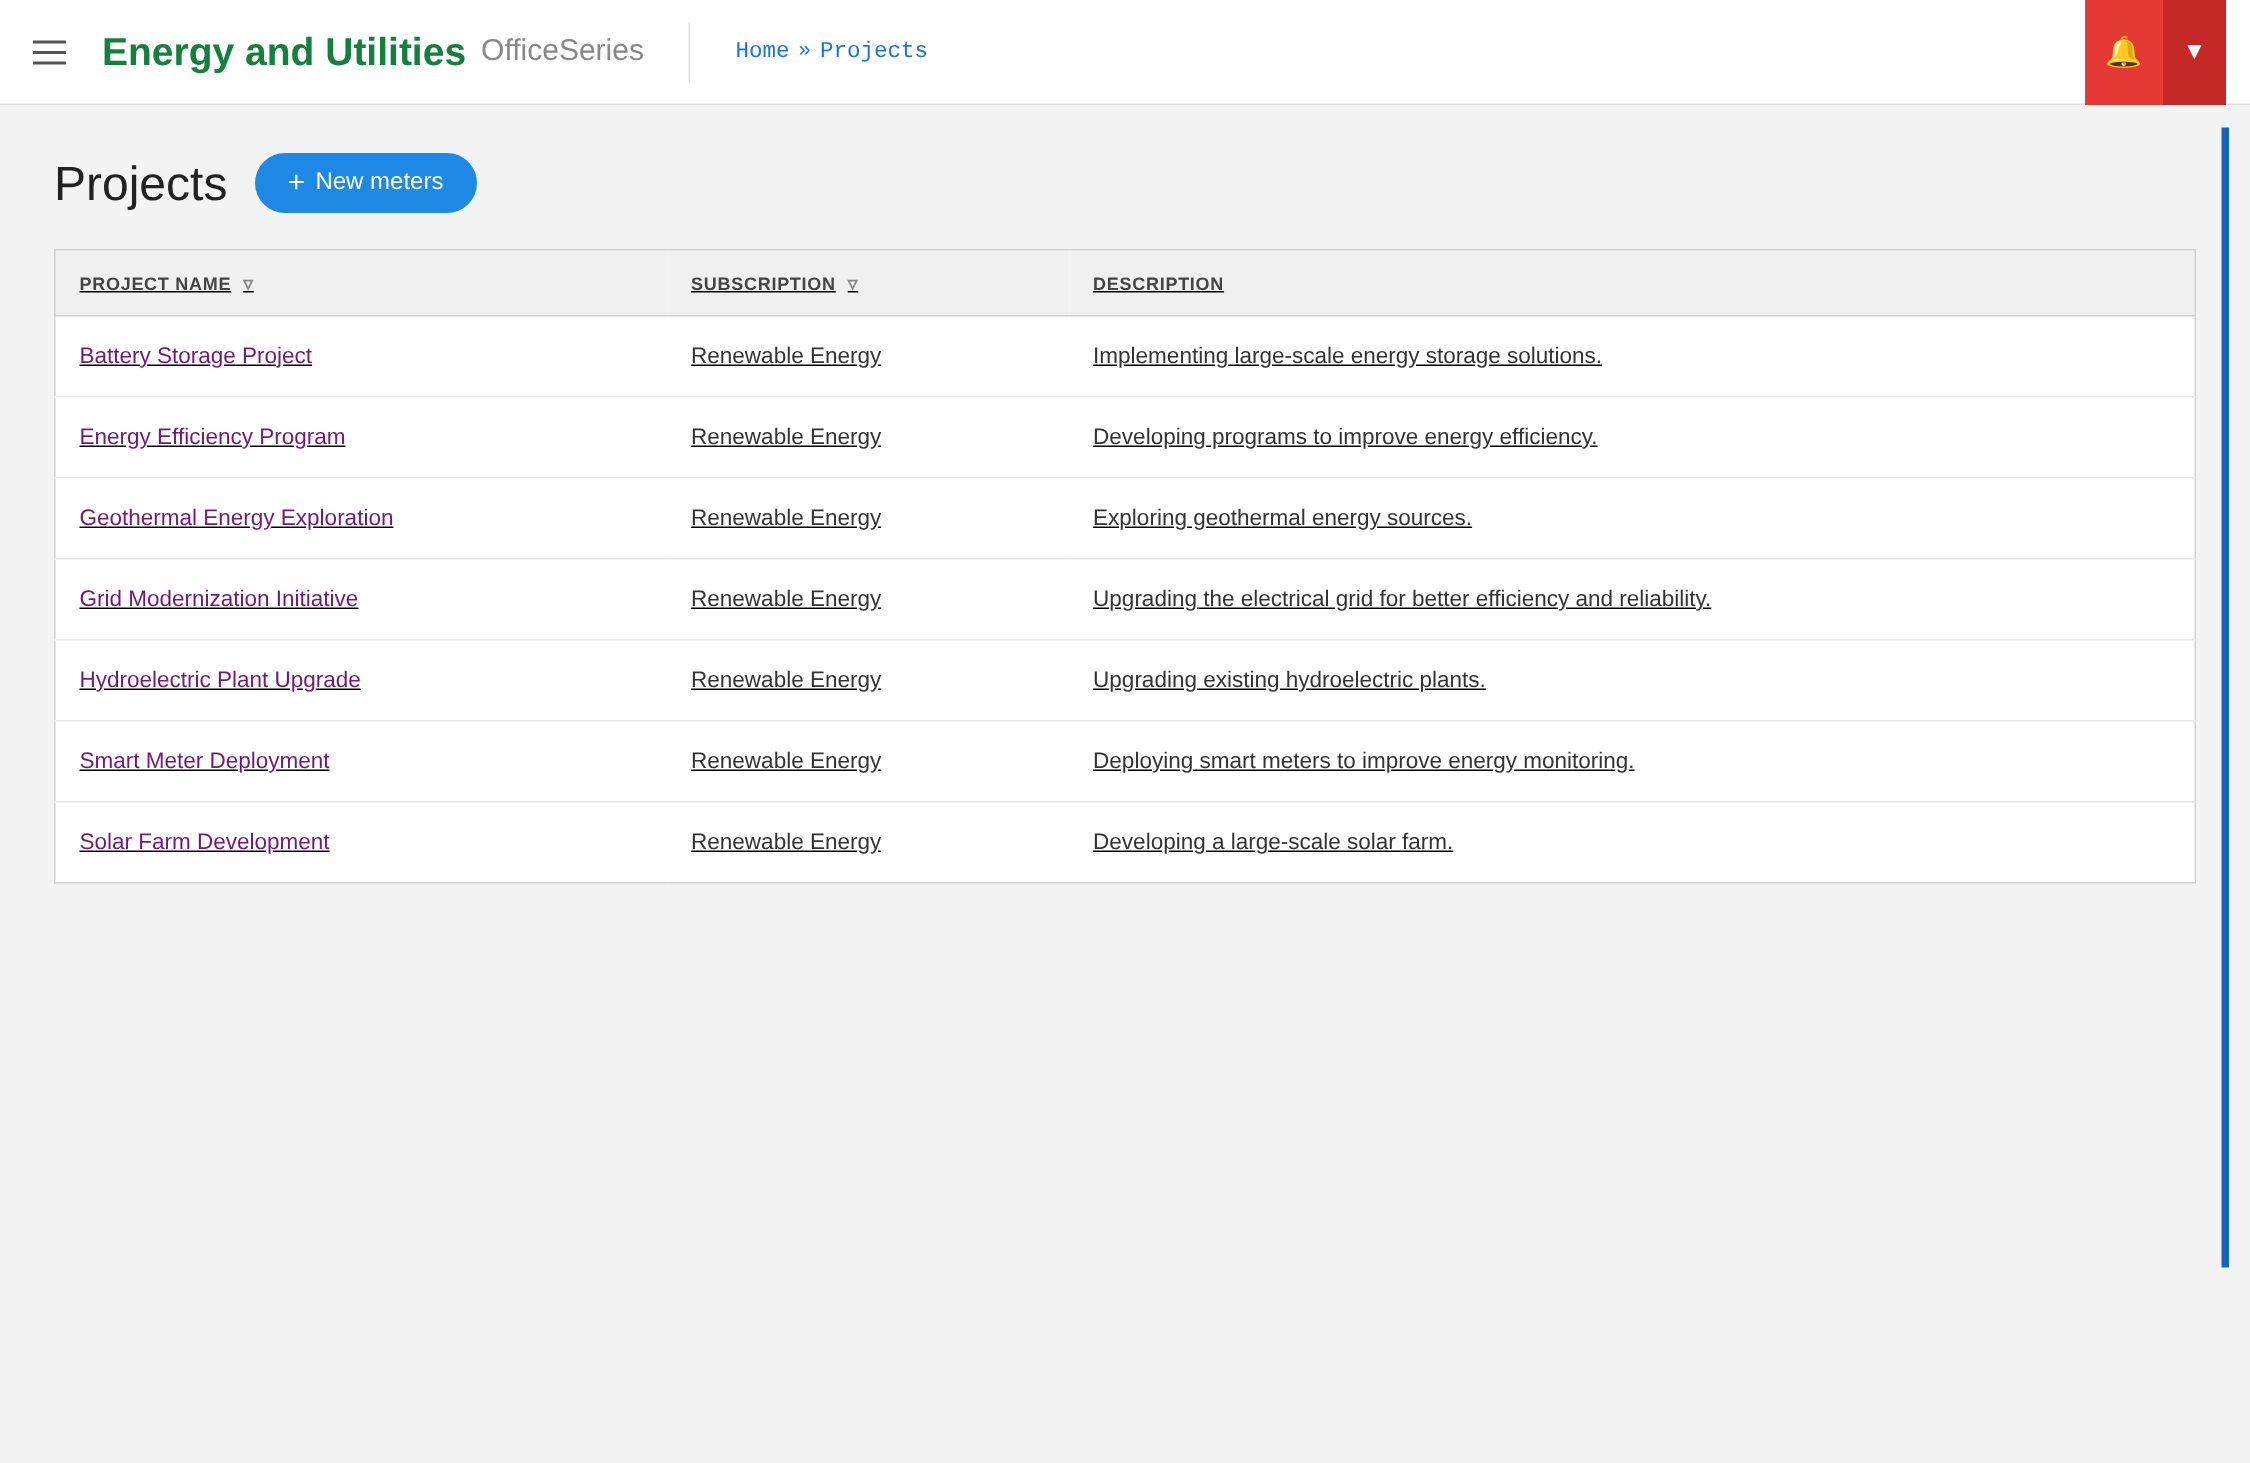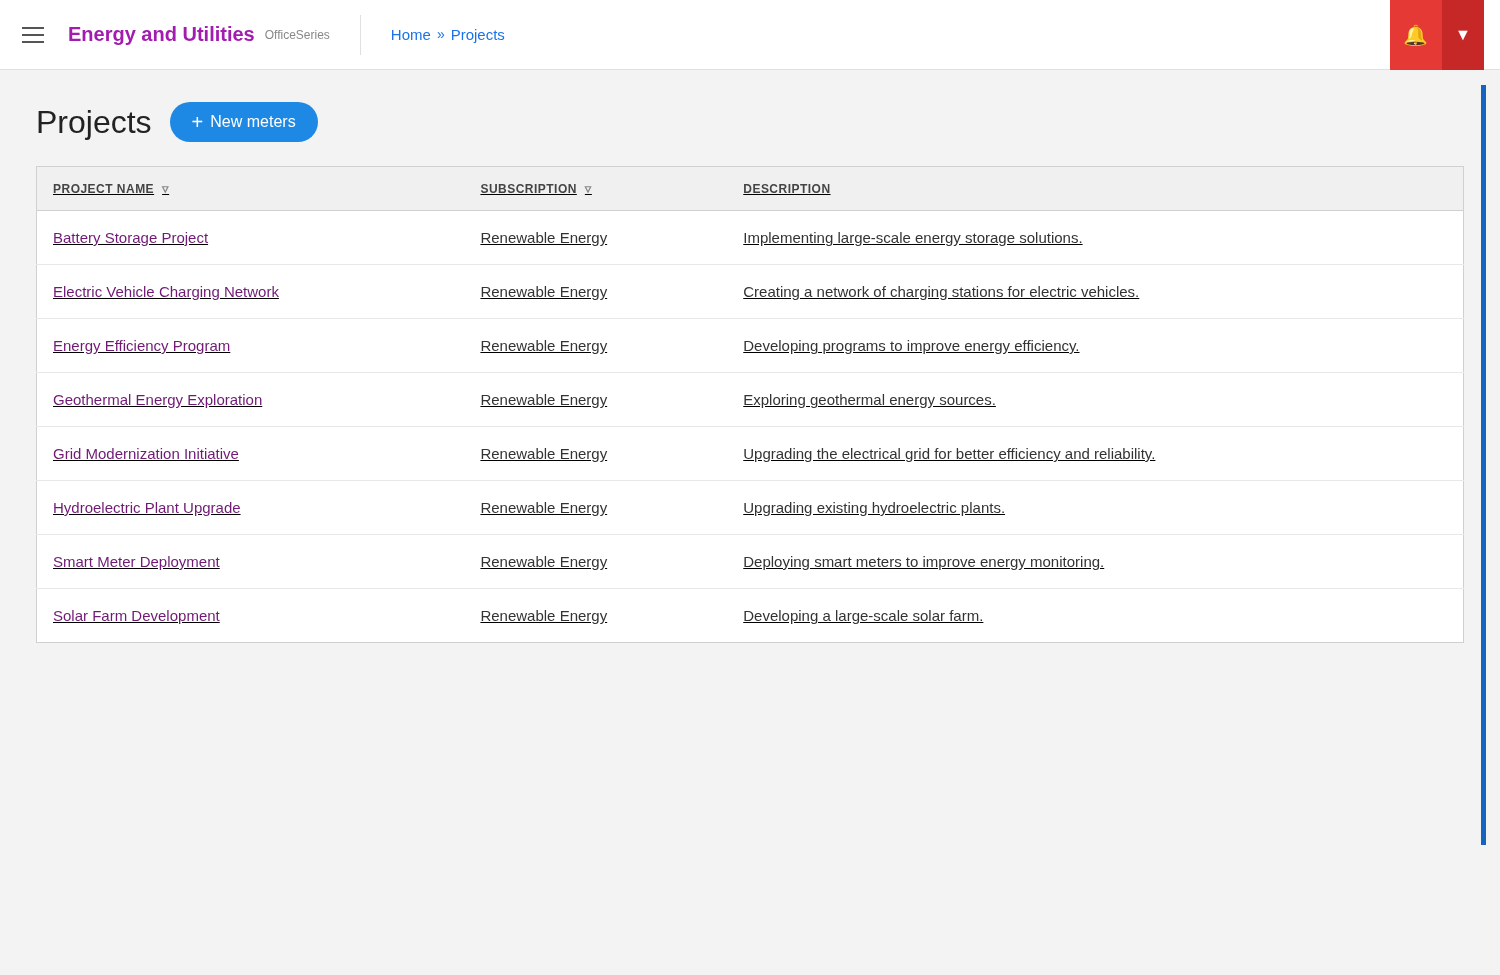--- a/index.html
+++ b/index.html
@@ -24,43 +24,44 @@
       margin-right: 18px;
       padding: 6px;
     }
     .header-menu-icon span {
       display: block;
       width: 22px;
       height: 2px;
       background: #555;
     }
     .header-title {
+      font-size: 26px;
+      font-weight: 700;
+      color: #15803d;
+      margin-right: 10px;
+    }
+    .header-subtitle {
       font-size: 20px;
-      font-weight: 700;
-      color: #a21caf;
-      margin-right: 10px;
-    }
-    .header-subtitle {
-      font-size: 12px;
       color: #888;
       margin-right: 30px;
     }
     .header-divider {
       width: 1px;
       height: 40px;
       background: #e0e0e0;
       margin-right: 0;
     }
     .header-nav {
       display: flex;
       align-items: flex-start;
       margin-left: 30px;
       font-size: 15px;
       color: #1a73e8;
       gap: 6px;
+      font-family: Liberation Mono, monospace;
     }
     .header-nav-chevron {
       color: #1a73e8;
       font-size: 14px;
     }
     .header-actions {
       margin-left: auto;
       display: flex;
       gap: 0;
     }
@@ -241,25 +242,20 @@
         </th>
       </tr>
     </thead>
     <tbody id="table-body">
     <tr>
           <td><a class="project-name-link">Battery Storage Project</a></td>
           <td>Renewable Energy</td>
           <td>Implementing large-scale energy storage solutions.</td>
         </tr>
         <tr>
-          <td><a class="project-name-link">Electric Vehicle Charging Network</a></td>
-          <td>Renewable Energy</td>
-          <td>Creating a network of charging stations for electric vehicles.</td>
-        </tr>
-        <tr>
           <td><a class="project-name-link">Energy Efficiency Program</a></td>
           <td>Renewable Energy</td>
           <td>Developing programs to improve energy efficiency.</td>
         </tr>
         <tr>
           <td><a class="project-name-link">Geothermal Energy Exploration</a></td>
           <td>Renewable Energy</td>
           <td>Exploring geothermal energy sources.</td>
         </tr>
         <tr>

